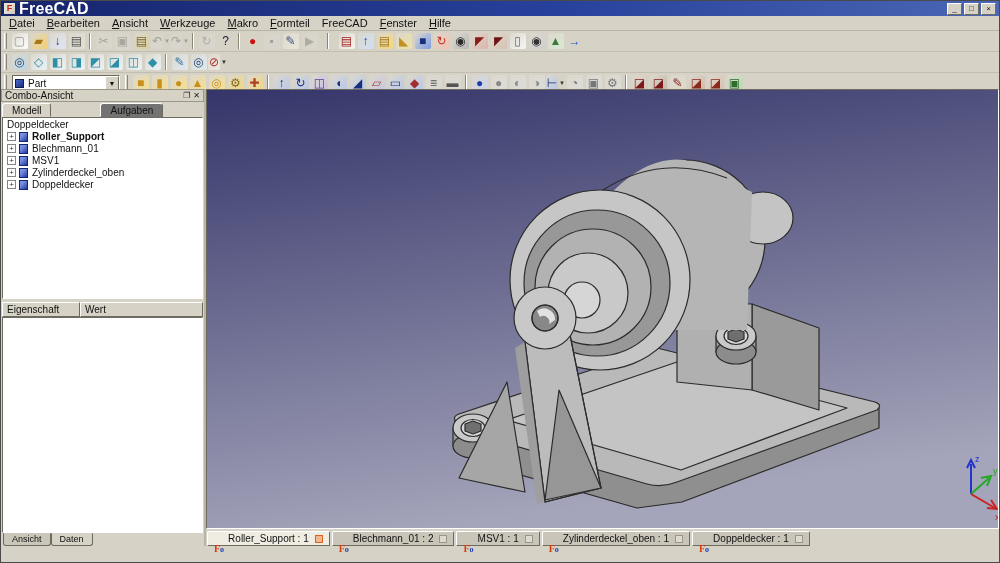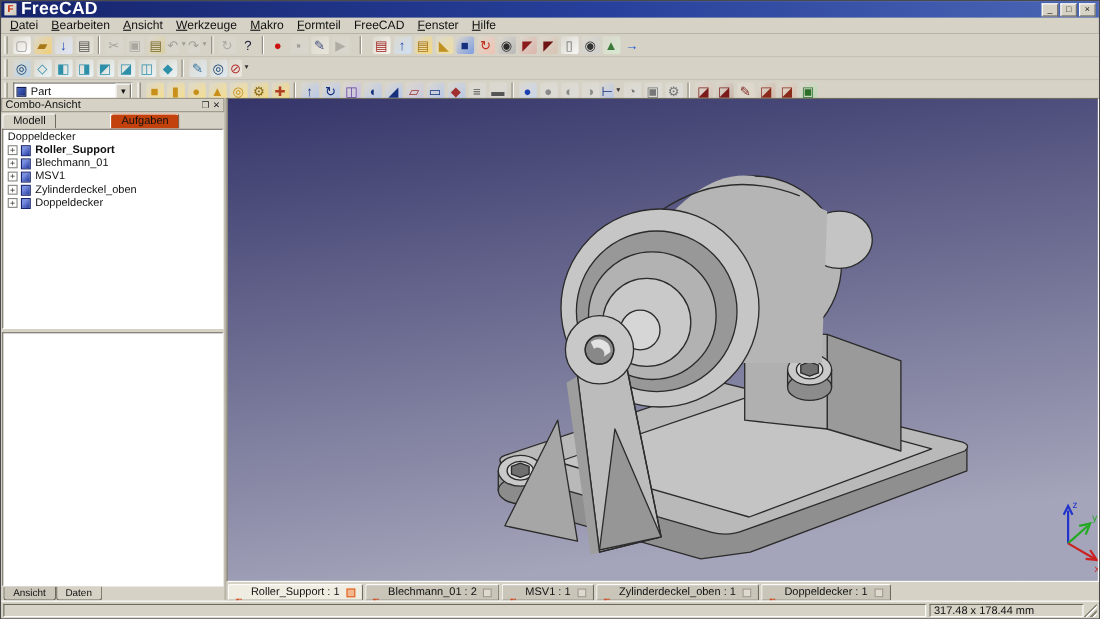--- a/index.html
+++ b/index.html
@@ -36,21 +36,21 @@
   #wb-drop { width:14px; height:15px; background:#d6d2c6; border:1px solid; border-color:#fff #6d6a60 #6d6a60 #fff; font-size:7px; text-align:center; line-height:13px; }
 
   
   #main { position:absolute; top:88px; left:0; right:0; bottom:16px; display:flex; }
 
   
   #sidebar { width:205px; display:flex; flex-direction:column; border-right:2px solid #b8b4a8; background:#d6d2c6; }
   #panel-title { height:13px; display:flex; align-items:center; padding:0 3px; font-size:10px; border:1px solid #9a9688; background:#d6d2c6; }
   #panel-title .pbtns { margin-left:auto; display:flex; gap:3px; font-size:8px; color:#222; }
   #side-tabs { display:flex; height:15px; padding:1px 1px 0;gap:48px; }
-  .stab { padding:1px 9px; font-size:10px; border:1px solid; border-color:#fff #6d6a60 transparent #fff; border-radius:3px 3px 0 0; background:#c2410c; margin-right:1px; }
+  .stab { padding:1px 9px; font-size:10px; border:1px solid; border-color:#fff #6d6a60 transparent #fff; border-radius:3px 3px 0 0; background:#737373; margin-right:1px; }
   .stab.active { background:#d6d2c6; position:relative; top:0; font-weight:normal; }
   #section-btn { margin:2px 1px 1px; width:172px; height:14px; background:#d6d2c6; border:1px solid; border-color:#fff #6d6a60 #6d6a60 #fff; font-size:10px; text-align:left; padding:0 4px; }
   #tree { height:182px; background:#fff; border:1px solid; border-color:#6d6a60 #fff #fff #6d6a60; margin:0 1px; overflow:hidden; font-size:10px; padding:1px 0 0 2px; }
   #tree-root { padding-left:2px; }
   .titem { display:flex; align-items:center; height:11px; margin-top:1px; }
   .expander { width:9px; height:9px; border:1px solid #848480; background:#fff; font-size:8px; line-height:7px; text-align:center; color:#333; margin:0 3px 0 2px; }
   .doc-ic { width:9px; height:10px; background:linear-gradient(135deg,#7a8fe0 30%,#2038a0); border:1px solid #14246e; margin-right:4px; }
   .titem .lbl { white-space:nowrap; }
   .titem .lbl.bold { font-weight:bold; }
   #splitter { height:3px; }
@@ -397,20 +397,24 @@
               <span class="lbl">Zylinderdeckel_oben</span>
             </div>
             <div class="titem">
               <span class="expander">+</span>
               <span class="doc-ic"></span>
               <span class="lbl">Doppeldecker</span>
             </div>
           </div>
       </div>
       <div id="splitter"></div>
+      <div id="prop-header">
+        <span class="phcell c1">Eigenschaft</span>
+        <span class="phcell c2">Wert</span>
+      </div>
       <div id="prop-body"></div>
       <div id="side-bottom-tabs">
           <span class="sbtab">Ansicht</span>
           <span class="sbtab active">Daten</span>
         </div>
     </div>
 
     <div id="view-area">
       <div id="viewport">
         <svg id="scene" width="793" height="442" viewBox="0 0 793 442">
@@ -520,19 +524,14 @@
           </span>
           <span class="doctab">
             <span class="fc-ic">F<i>o</i></span>
             <span>Doppeldecker : 1</span>
             <span class="closebox"></span>
           </span>
         </div>
     </div>
   </div>
 
-  <div id="statusbar">
-    <span id="status-left"></span>
-    <span id="status-dims">317.48 x 178.44 mm</span>
-    <span id="grip-dots"></span>
-  </div>
 
 </div>
 
 </body></html>

